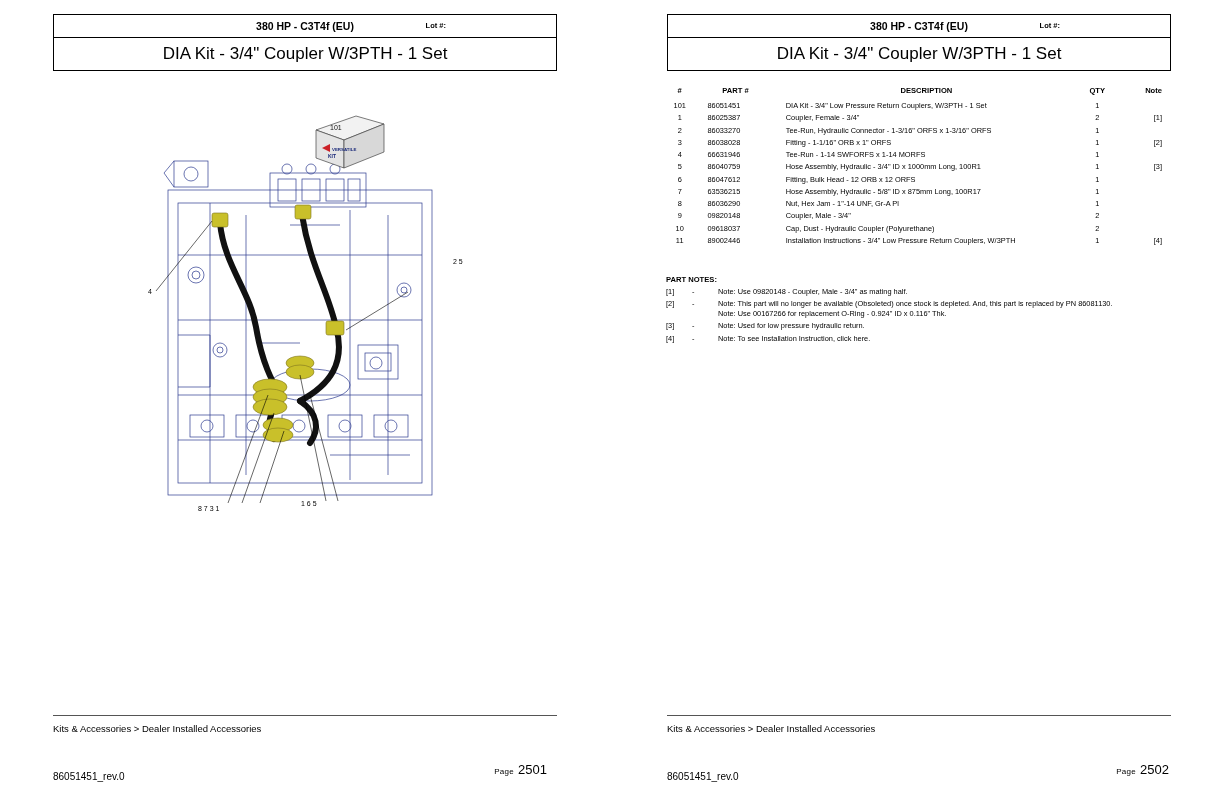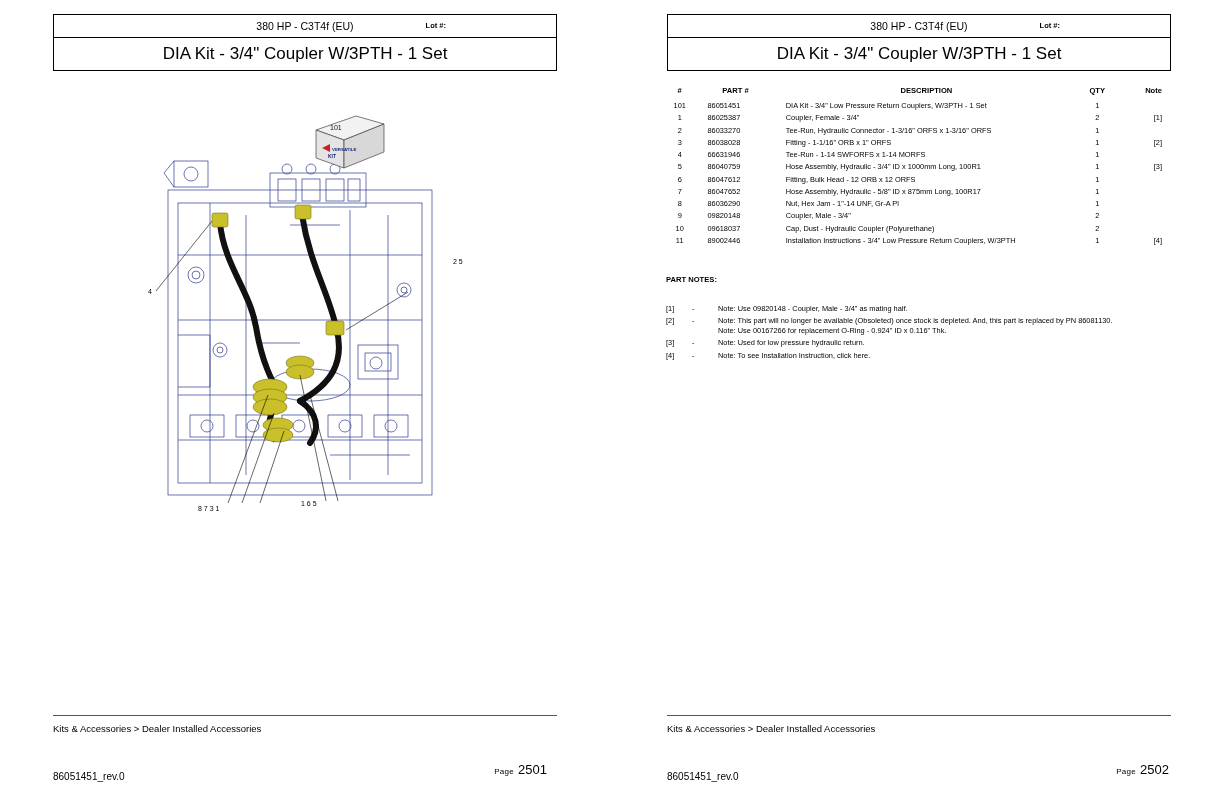--- a/index.html
+++ b/index.html
@@ -41,21 +41,21 @@
     height: 22px;
     border-bottom: 1px solid #000;
     position: relative;
   }
   .hdr-model {
     position: absolute;
     left: 0; right: 0;
     top: 5px;
     text-align: center;
     font-size: 10.5px;
-    font-weight: normal;
+    font-weight: bold;
   }
   .hdr-lot {
     position: absolute;
     right: 110px;
     top: 6px;
     font-size: 7.5px;
     font-weight: bold;
   }
   .hdr-title {
     height: 32px;
@@ -113,21 +113,21 @@
   .notes {
     position: absolute;
     left: 666px;
     top: 275px;
     width: 504px;
     font-size: 7.4px;
   }
   .notes-title {
     font-weight: bold;
     font-size: 7.6px;
-    margin-bottom: 20px;
+    margin-bottom: 3px;
   }
   .note-row {
     display: flex;
     margin-bottom: 3px;
   }
   .note-ref {
     width: 26px;
     flex: 0 0 26px;
   }
   .note-dash {
@@ -386,21 +386,21 @@
         </tr>
         <tr>
           <td class="c-num">6</td>
           <td class="c-part">86047612</td>
           <td class="c-desc">Fitting, Bulk Head - 12 ORB x 12 ORFS</td>
           <td class="c-qty">1</td>
           <td class="c-note"></td>
         </tr>
         <tr>
           <td class="c-num">7</td>
-          <td class="c-part">86047652</td>
+          <td class="c-part">63536215</td>
           <td class="c-desc">Hose Assembly, Hydraulic - 5/8" ID x 875mm Long, 100R17</td>
           <td class="c-qty">1</td>
           <td class="c-note"></td>
         </tr>
         <tr>
           <td class="c-num">8</td>
           <td class="c-part">86036290</td>
           <td class="c-desc">Nut, Hex Jam - 1"-14 UNF, Gr-A Pl</td>
           <td class="c-qty">1</td>
           <td class="c-note"></td>

